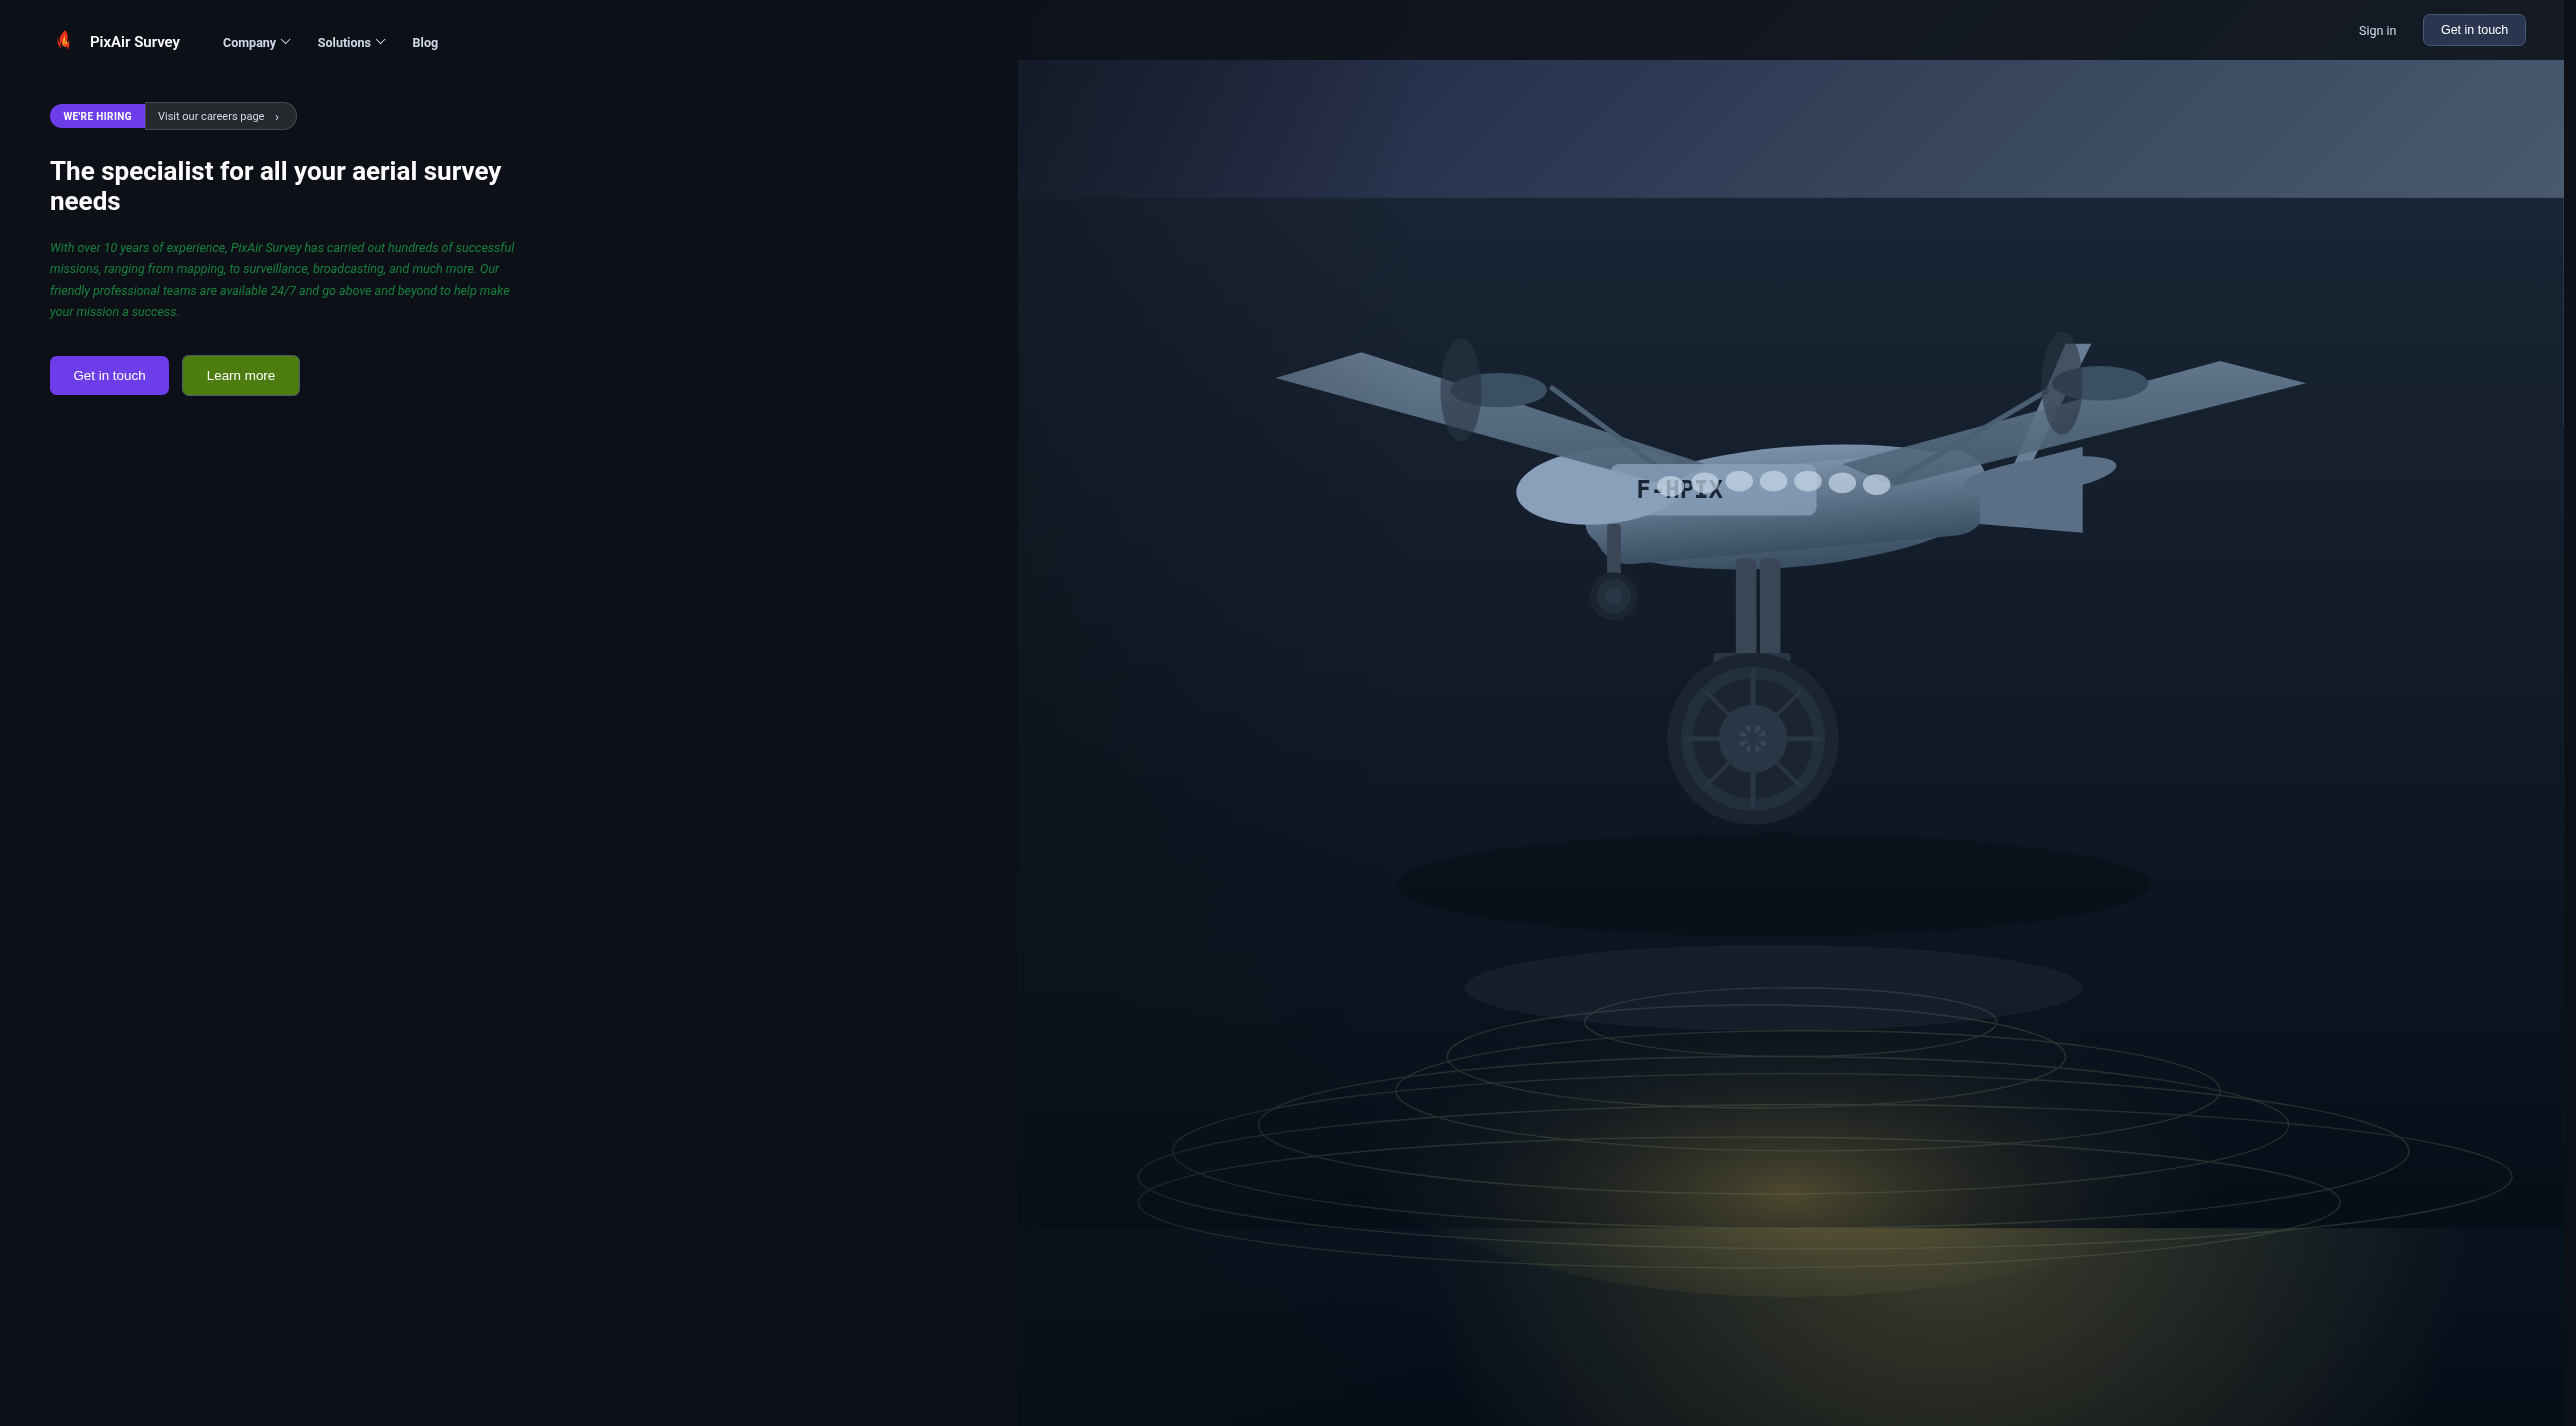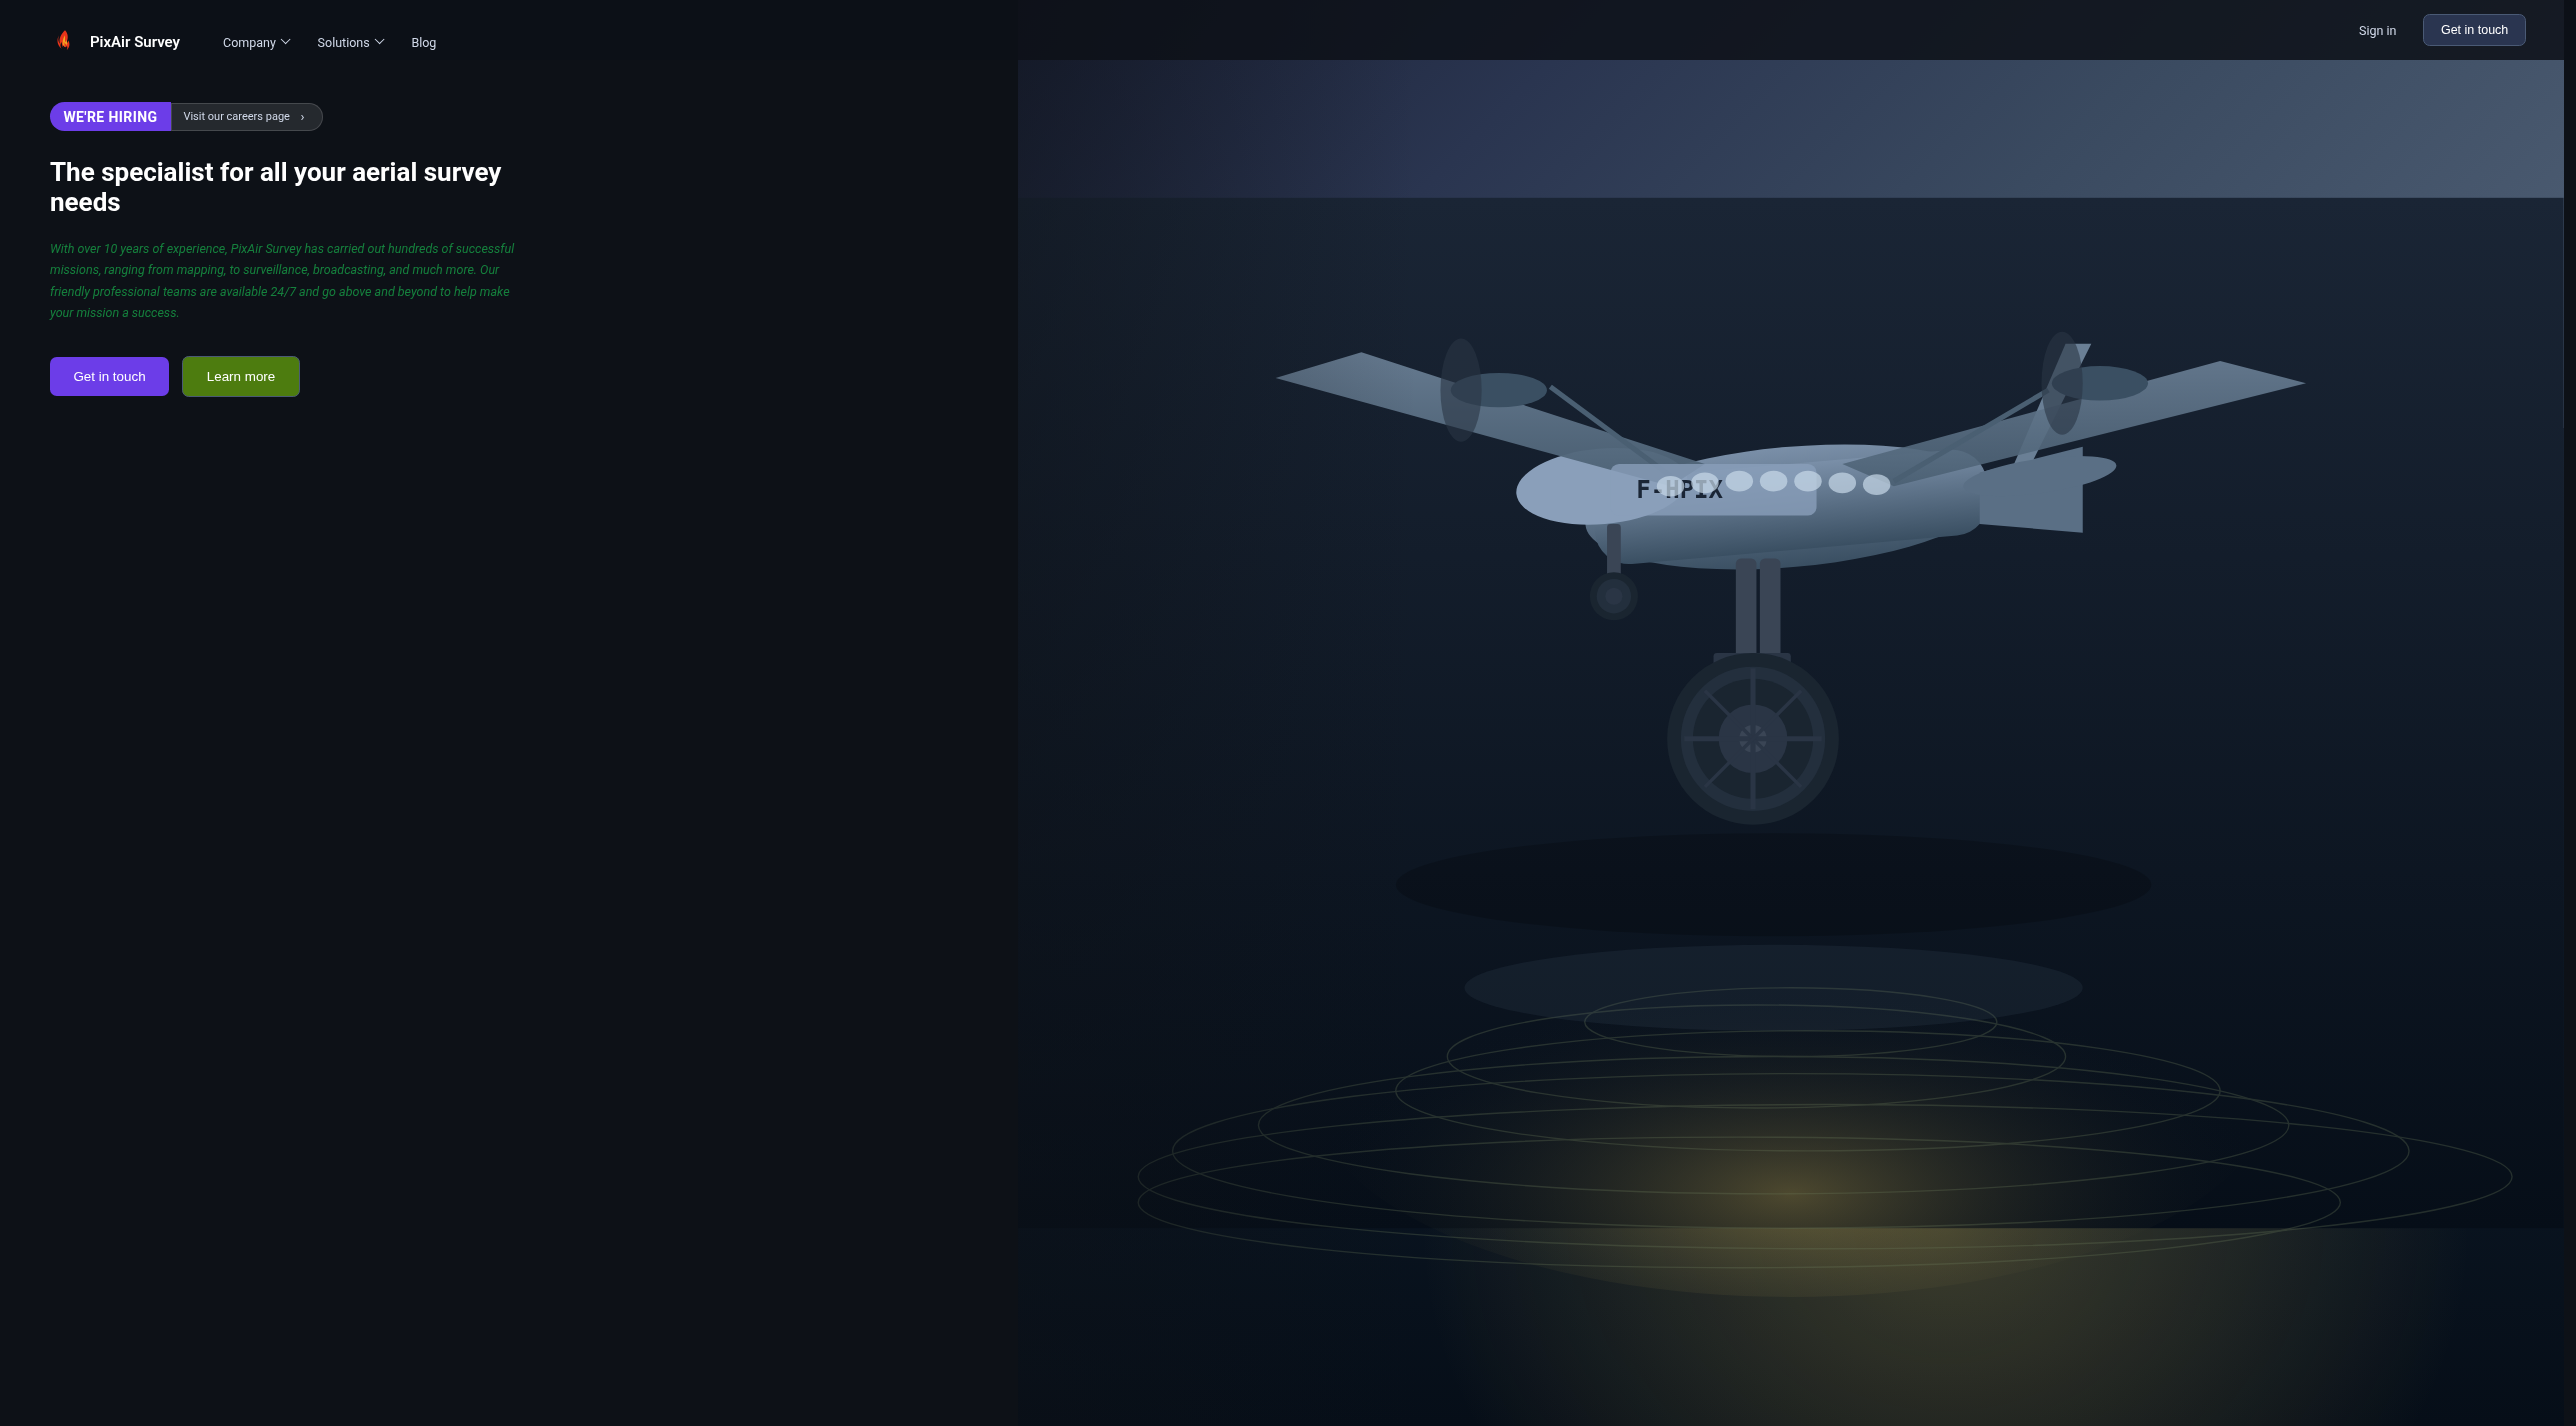--- a/index.html
+++ b/index.html
@@ -123,20 +123,21 @@
     .nav-item {
       display: flex;
       align-items: center;
       gap: 5px;
       padding: 6.7px 10px;
       font-size: 12.5px;
       color: #d0d8e8;
       cursor: pointer;
       border-radius: 5px;
       transition: background 0.2s;
+      font-weight: bold;
     }
 
     .chevron-down {
       width: 10px;
       height: 10px;
       display: inline-block;
       position: relative;
     }
 
     .chevron-down::after {
@@ -188,21 +189,21 @@
       align-items: center;
       gap: 0;
       margin-bottom: 27px;
       width: fit-content;
     }
 
     .hiring-tag {
       background: #6c3de8;
       border-radius: 42px 0 0 42px;
       padding: 6.7px 13.4px;
-      font-size: 14px;
+      font-size: 10px;
       font-weight: 700;
       letter-spacing: 0.4px;
       color: #ffffff;
     }
 
     .careers-link {
       background: rgba(255,255,255,0.1);
       border: 0.8px solid rgba(255,255,255,0.15);
       border-radius: 0 42px 42px 0;
       padding: 6.7px 13.4px 6.7px 11.7px;

